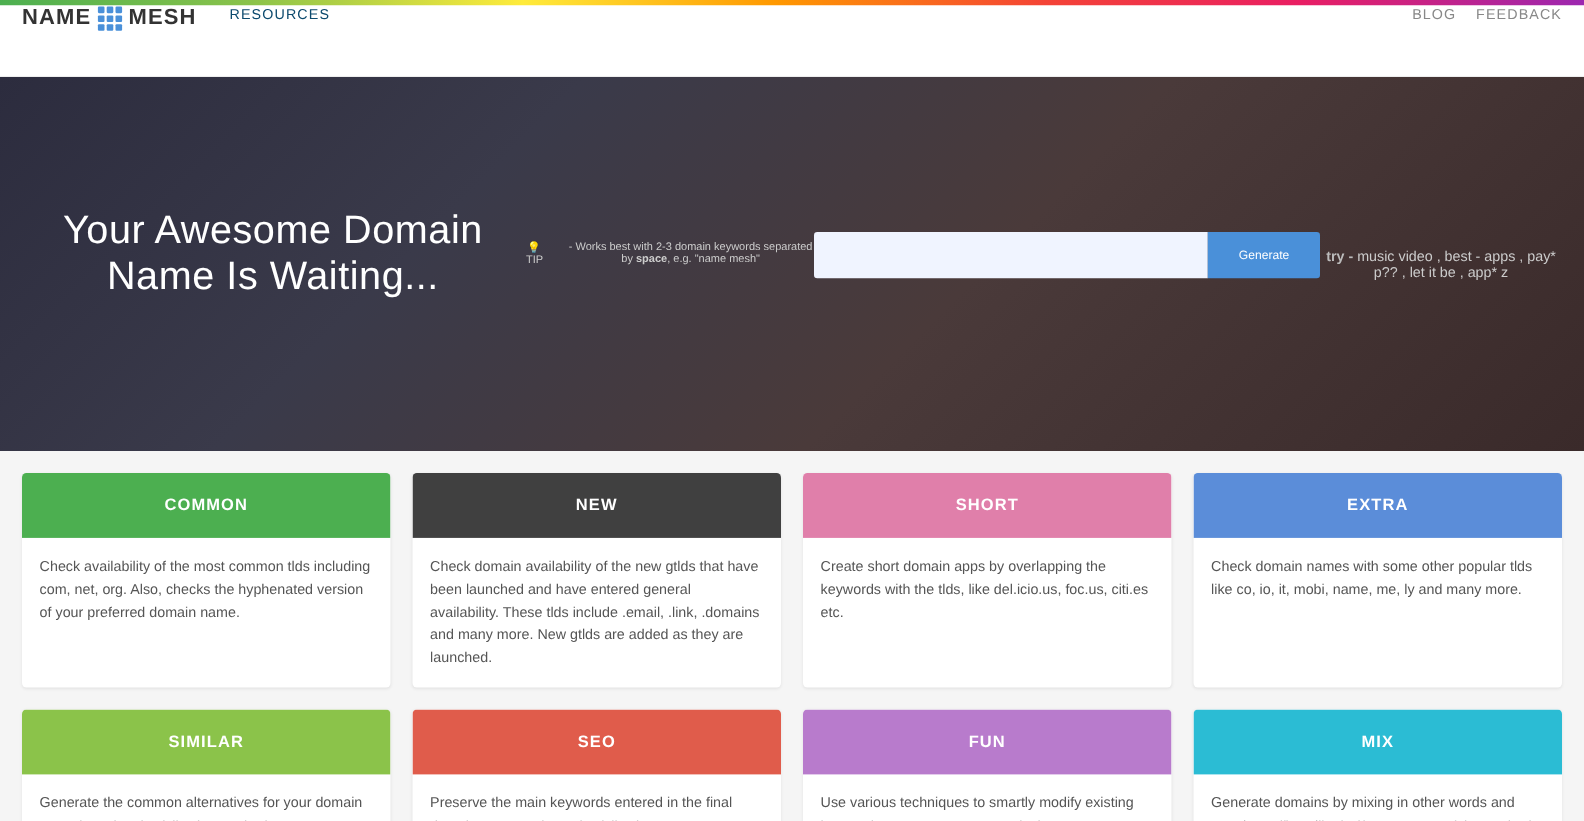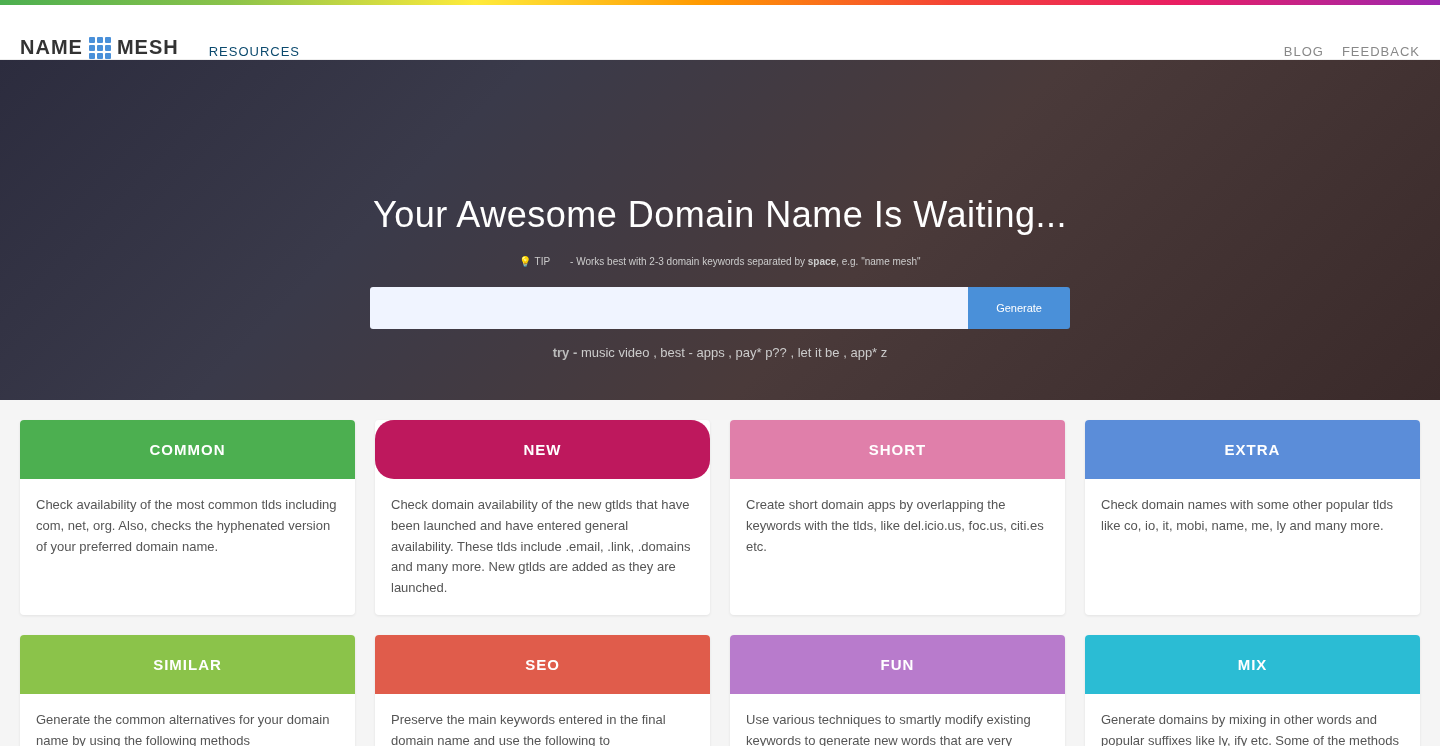--- a/index.html
+++ b/index.html
@@ -7,23 +7,23 @@
 
     
     .rainbow-bar {
       height: 5px;
       background: linear-gradient(to right, #4caf50 0%, #8bc34a 16%, #ffeb3b 33%, #ff9800 49%, #f44336 66%, #e91e63 82%, #9c27b0 100%);
     }
 
     
     nav {
       display: flex;
-      align-items: flex-end;
+      align-items: flex-start;
       padding: 0 20px;
-      height: 55px;
+      height: 65px;
       background: #fff;
       border-bottom: 1px solid #eee;
     }
     .nav-logo {
       display: flex;
       align-items: center;
       font-size: 20px;
       font-weight: bold;
       color: #333;
       text-transform: uppercase;
@@ -61,23 +61,23 @@
       letter-spacing: 1px;
       text-transform: uppercase;
       cursor: pointer;
     }
 
     
     .hero {
       background: linear-gradient(135deg, #2c2c3e 0%, #3a3a4a 30%, #4a3a3a 60%, #3a2a2a 100%);
       min-height: 340px;
       display: flex;
-      flex-direction: column;
+      flex-direction: row;
       align-items: center;
-      justify-content: flex-end;
+      justify-content: space-between;
       padding: 40px 20px;
       text-align: center;
     }
     .hero-title {
       color: #fff;
       font-size: 36px;
       font-weight: 300;
       margin-bottom: 20px;
       letter-spacing: 0.5px;
     }
@@ -162,21 +162,21 @@
     }
     .card-body {
       padding: 16px;
       font-size: 13px;
       color: #555;
       line-height: 1.6;
     }
 
     
     .header-common { background: #4caf50; }
-    .header-new { background: #be185d; border-radius: 19px; }
+    .header-new { background: #404040; }
     .header-short { background: #e07faa; }
     .header-extra { background: #5b8dd9; }
     .header-similar { background: #8bc34a; }
     .header-seo { background: #e05c4b; }
     .header-fun { background: #b87bcc; }
     .header-mix { background: #2bbcd4; }
   </style>
 </head>
 <body>
 

